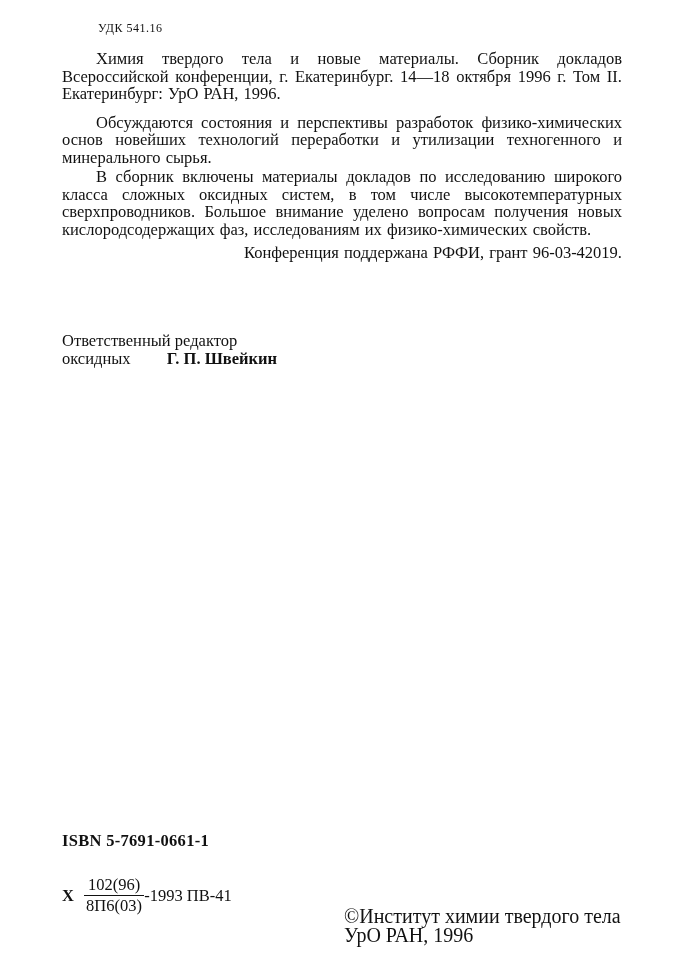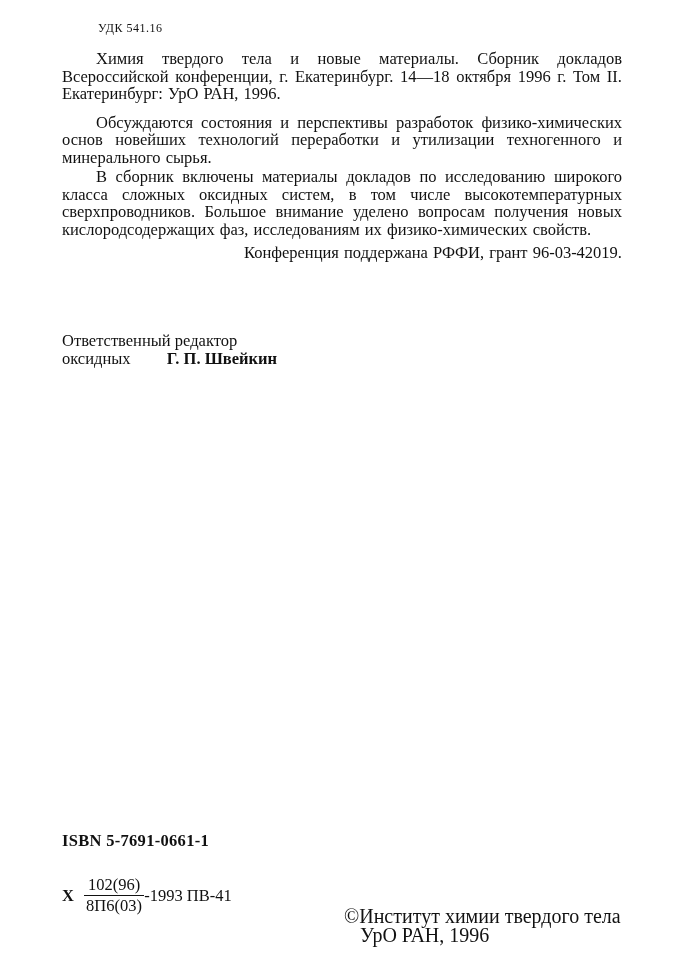--- a/index.html
+++ b/index.html
@@ -105,21 +105,20 @@
     text-align: right;
   }
   .copyright {
     position: absolute;
     left: 344px;
     top: 907px;
     font-size: 20px;
     line-height: 19px;
   }
   .copyright .line2 {
-    margin-left: 16px;
   }
 </style>
 </head>
 <body>
 
 <div class="page">
   <div class="content">
     <p class="udk">УДК 541.16</p>
 
     <p class="para biblio">Химия твердого тела и новые материалы. Сборник докладов Всероссийской конференции, г. Екатеринбург. 14—18 октября 1996 г. Том II. Екатеринбург: УрО РАН, 1996.</p>

